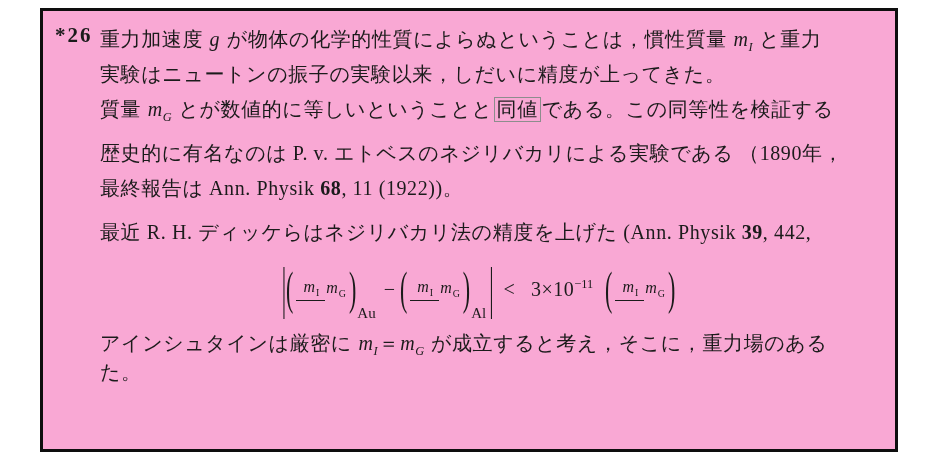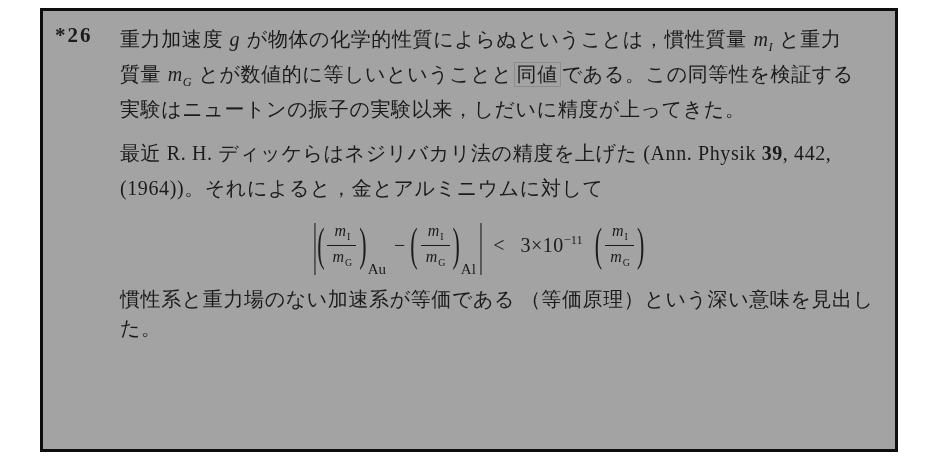--- a/index.html
+++ b/index.html
@@ -9,35 +9,35 @@
     font-family: "Liberation Serif", "DejaVu Serif", serif;
     color: #1b1b1b;
     overflow: hidden;
   }
   .frame {
     position: absolute;
     left: 40px; top: 8px;
     width: 858px; height: 444px;
     border: 3px solid #0e0e0e;
     box-sizing: border-box;
-    background: #a3a3a3;
+    background: #f9a8d4;
   }
   .problem-label {
     position: absolute;
     left: 12px; top: 12px;
     font-size: 21px;
     font-weight: bold;
     letter-spacing: 2px;
     white-space: nowrap;
   }
   .body {
     position: absolute;
     left: 57px; top: 11px; right: 14px;
   }
-  .para { margin-bottom: 9px; margin-left: 20px; }
+  .para { margin-bottom: 9px; }
   .line {
     height: 35px; line-height: 35px;
     font-size: 20px;
     letter-spacing: 0.6px;
     white-space: nowrap;
   }
   .para-tight { margin-bottom: 0; }
   .para-tight .line { height: 29px; line-height: 29px; }
   .var { font-style: italic; padding: 0 1px; }
   sub { font-size: 0.62em; letter-spacing: 0; }
@@ -52,21 +52,21 @@
   .equation {
     display: flex;
     align-items: center;
     justify-content: center;
     height: 60px;
     margin: 2px 24px 10px 0;
     font-size: 20px;
   }
   .frac {
     display: inline-flex;
-    flex-direction: column;
+    flex-direction: row;
     align-items: center;
     font-size: 16px;
     line-height: 1.2;
     margin: 15px 3px;
   }
   .frac .num {
     border-bottom: 1.5px solid #1b1b1b;
     padding: 0 6px 1px 6px;
   }
   .frac .den { padding-top: 1px; }
@@ -90,28 +90,31 @@
 </style>
 </head>
 <body>
 
 <div class="frame">
   <div class="problem-label">*26</div>
   <div class="body">
 
     <div class="para">
       <div class="line"><span>重力加速度 </span><span class="var">g</span><span> が物体の化学的性質によらぬということは，慣性質量 </span><span class="var">m<sub>I</sub></span><span> と重力</span></div>
+      <div class="line"><span>実験はニュートンの振子の実験以来，しだいに精度が上ってきた。</span></div>
       <div class="line"><span>質量 </span><span class="var">m<sub>G</sub></span><span> とが数値的に等しいということと</span><span class="boxed">同値</span><span>である。この同等性を検証する</span></div>
-      <div class="line"><span>実験はニュートンの振子の実験以来，しだいに精度が上ってきた。</span></div>
     </div>
 
+    <div class="para">
+      <div class="line"><span>歴史的に有名なのは P. v. エトベスのネジリバカリによる実験である （1890年，</span></div>
+      <div class="line"><span>最終報告は Ann. Physik </span><span class="bold">68</span><span>, 11 (1922))。</span></div>
+    </div>
 
     <div class="para">
       <div class="line"><span>最近 R. H. ディッケらはネジリバカリ法の精度を上げた (Ann. Physik </span><span class="bold">39</span><span>, 442,</span></div>
-      <div class="line"><span>(1964))。それによると，金とアルミニウムに対して</span></div>
     </div>
 
     <div class="equation">
       <span class="abs">|</span>
       <span class="stretch">(</span>
       <span class="frac">
         <span class="num"><span class="var">m</span><sub>I</sub></span>
         <span class="den"><span class="var">m</span><sub>G</sub></span>
       </span>
       <span class="stretch">)</span>
@@ -129,18 +132,18 @@
       <span class="coeff-group"><span>3×10</span><sup>−11</sup></span>
       <span class="stretch">(</span>
       <span class="frac">
         <span class="num"><span class="var">m</span><sub>I</sub></span>
         <span class="den"><span class="var">m</span><sub>G</sub></span>
       </span>
       <span class="stretch">)</span>
     </div>
 
     <div class="para para-tight">
-      <div class="line"><span>慣性系と重力場のない加速系が等価である （等価原理）という深い意味を見出し</span></div>
+      <div class="line"><span>アインシュタインは厳密に </span><span class="var">m<sub>I</sub></span><span>＝</span><span class="var">m<sub>G</sub></span><span> が成立すると考え，そこに，重力場のある</span></div>
       <div class="line"><span>た。</span></div>
     </div>
 
   </div>
 </div>
 
 </body></html>

